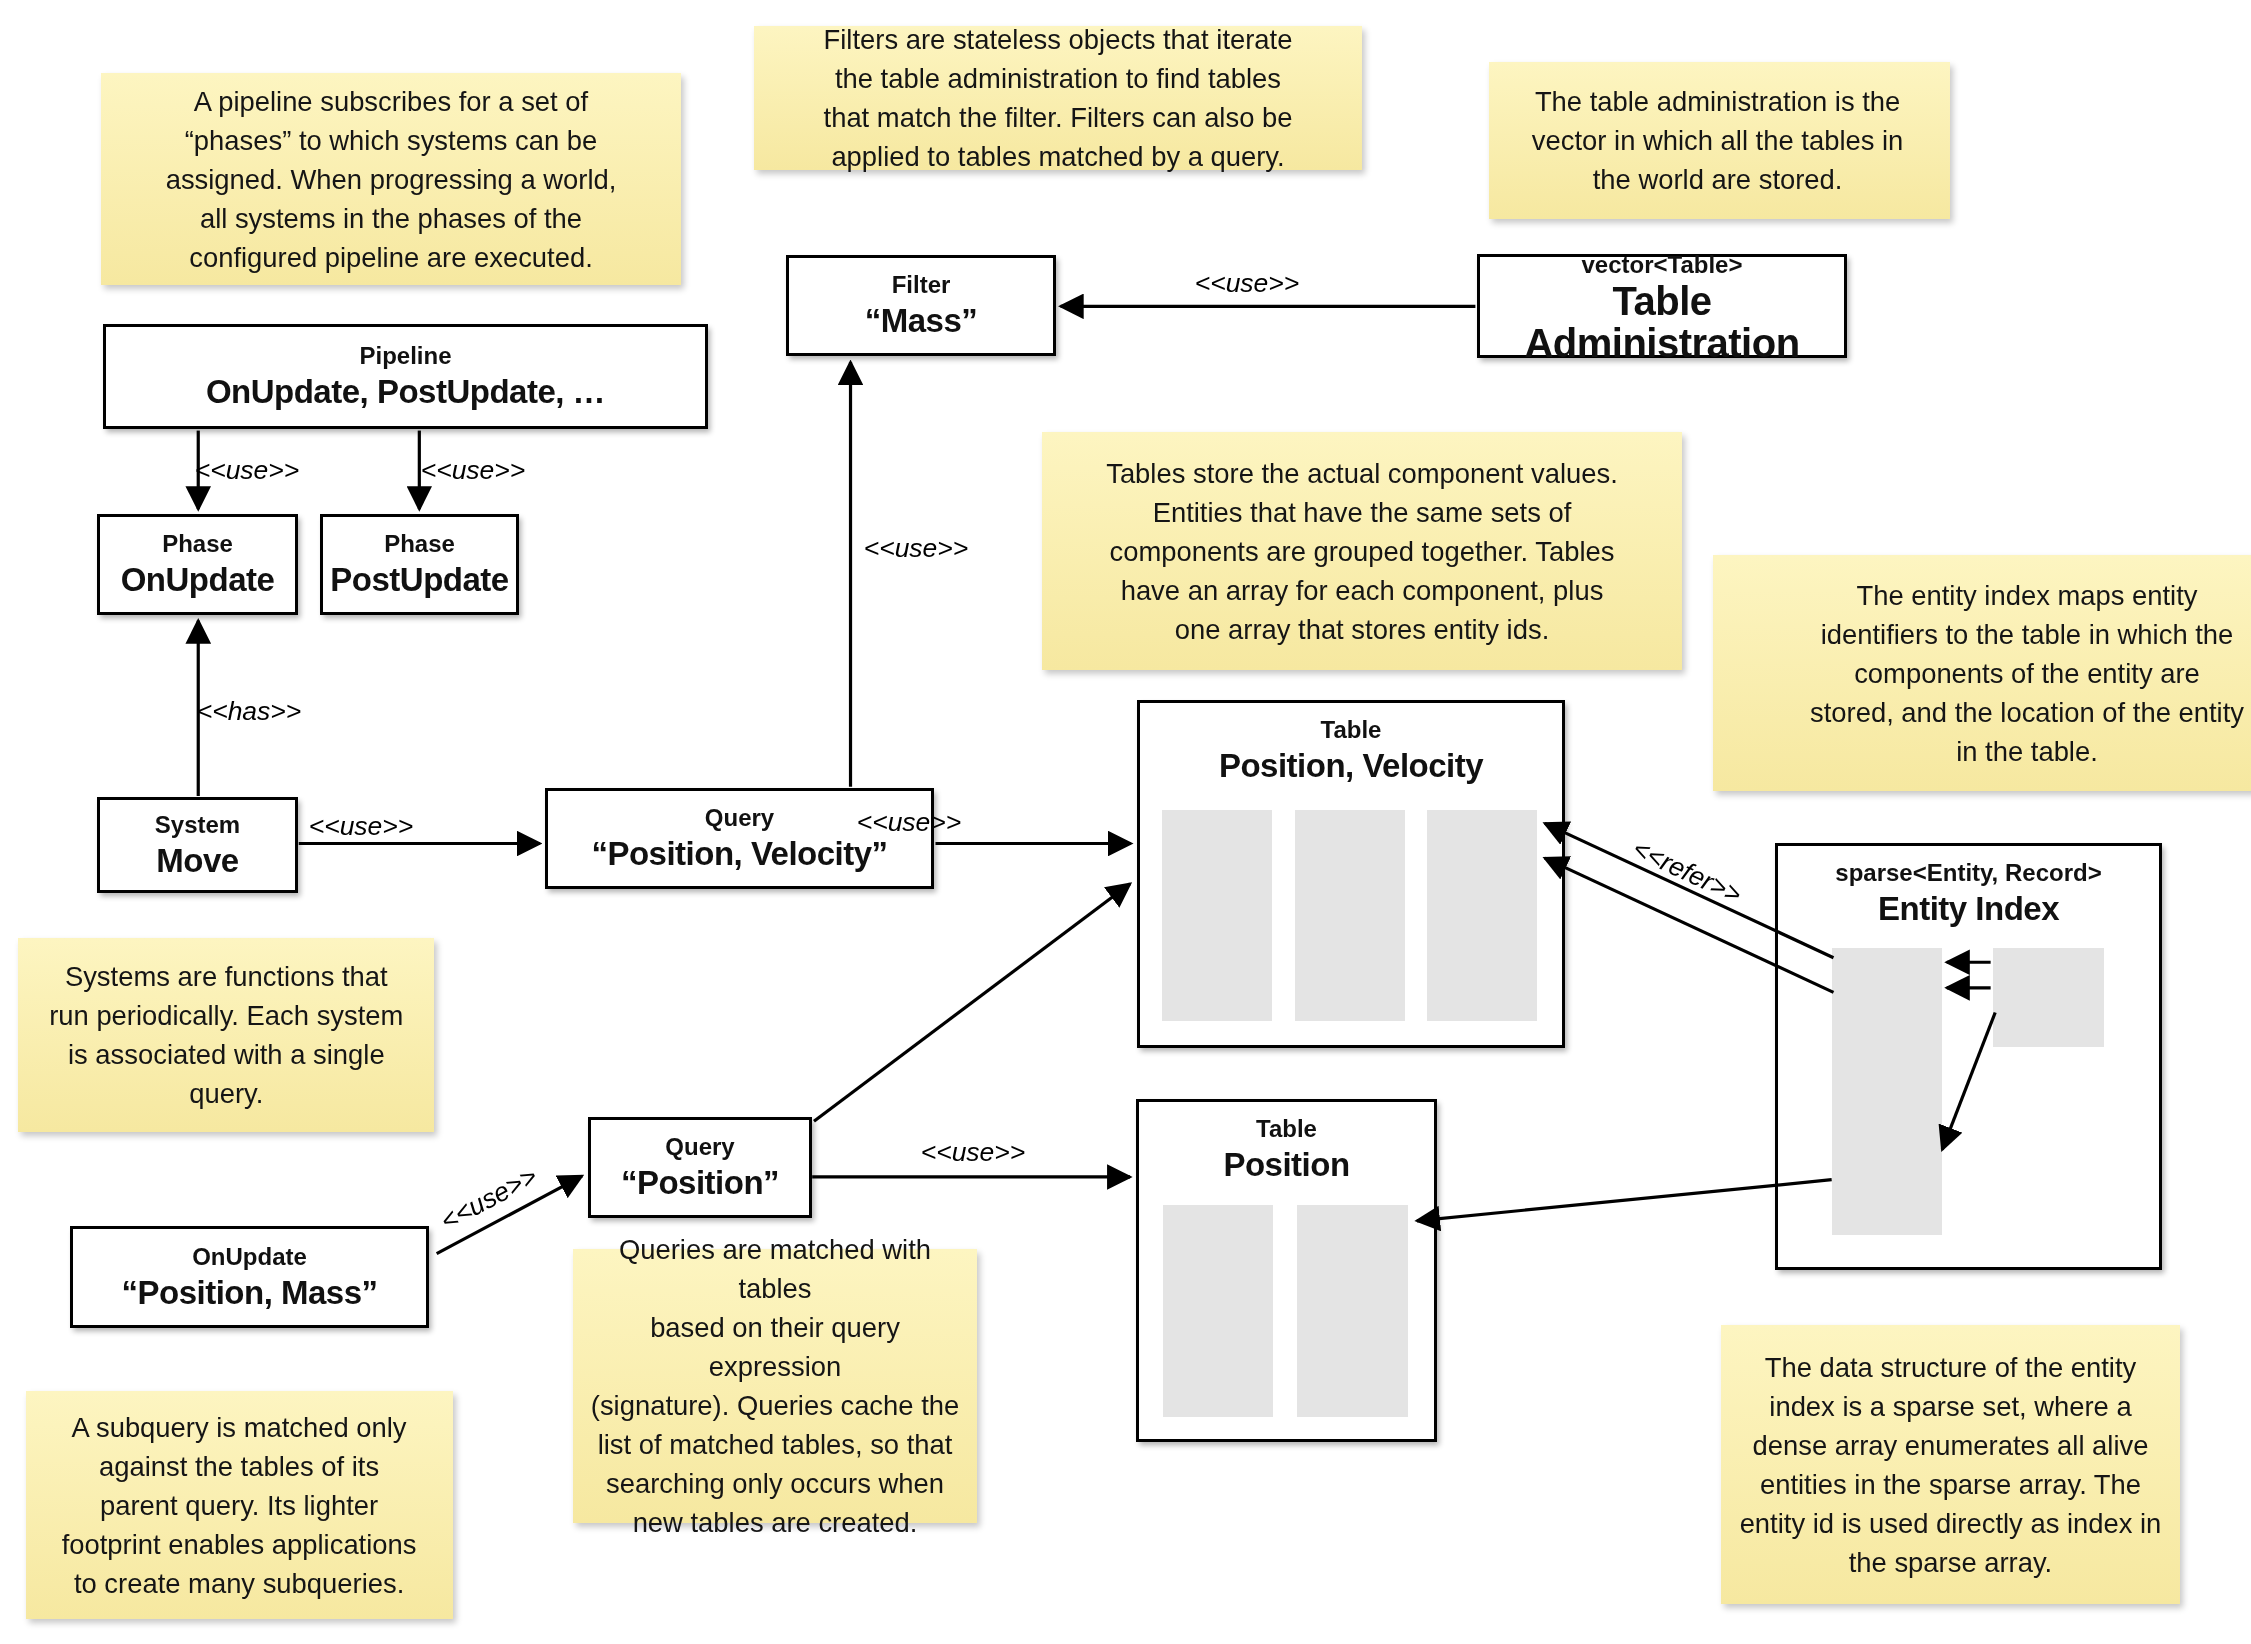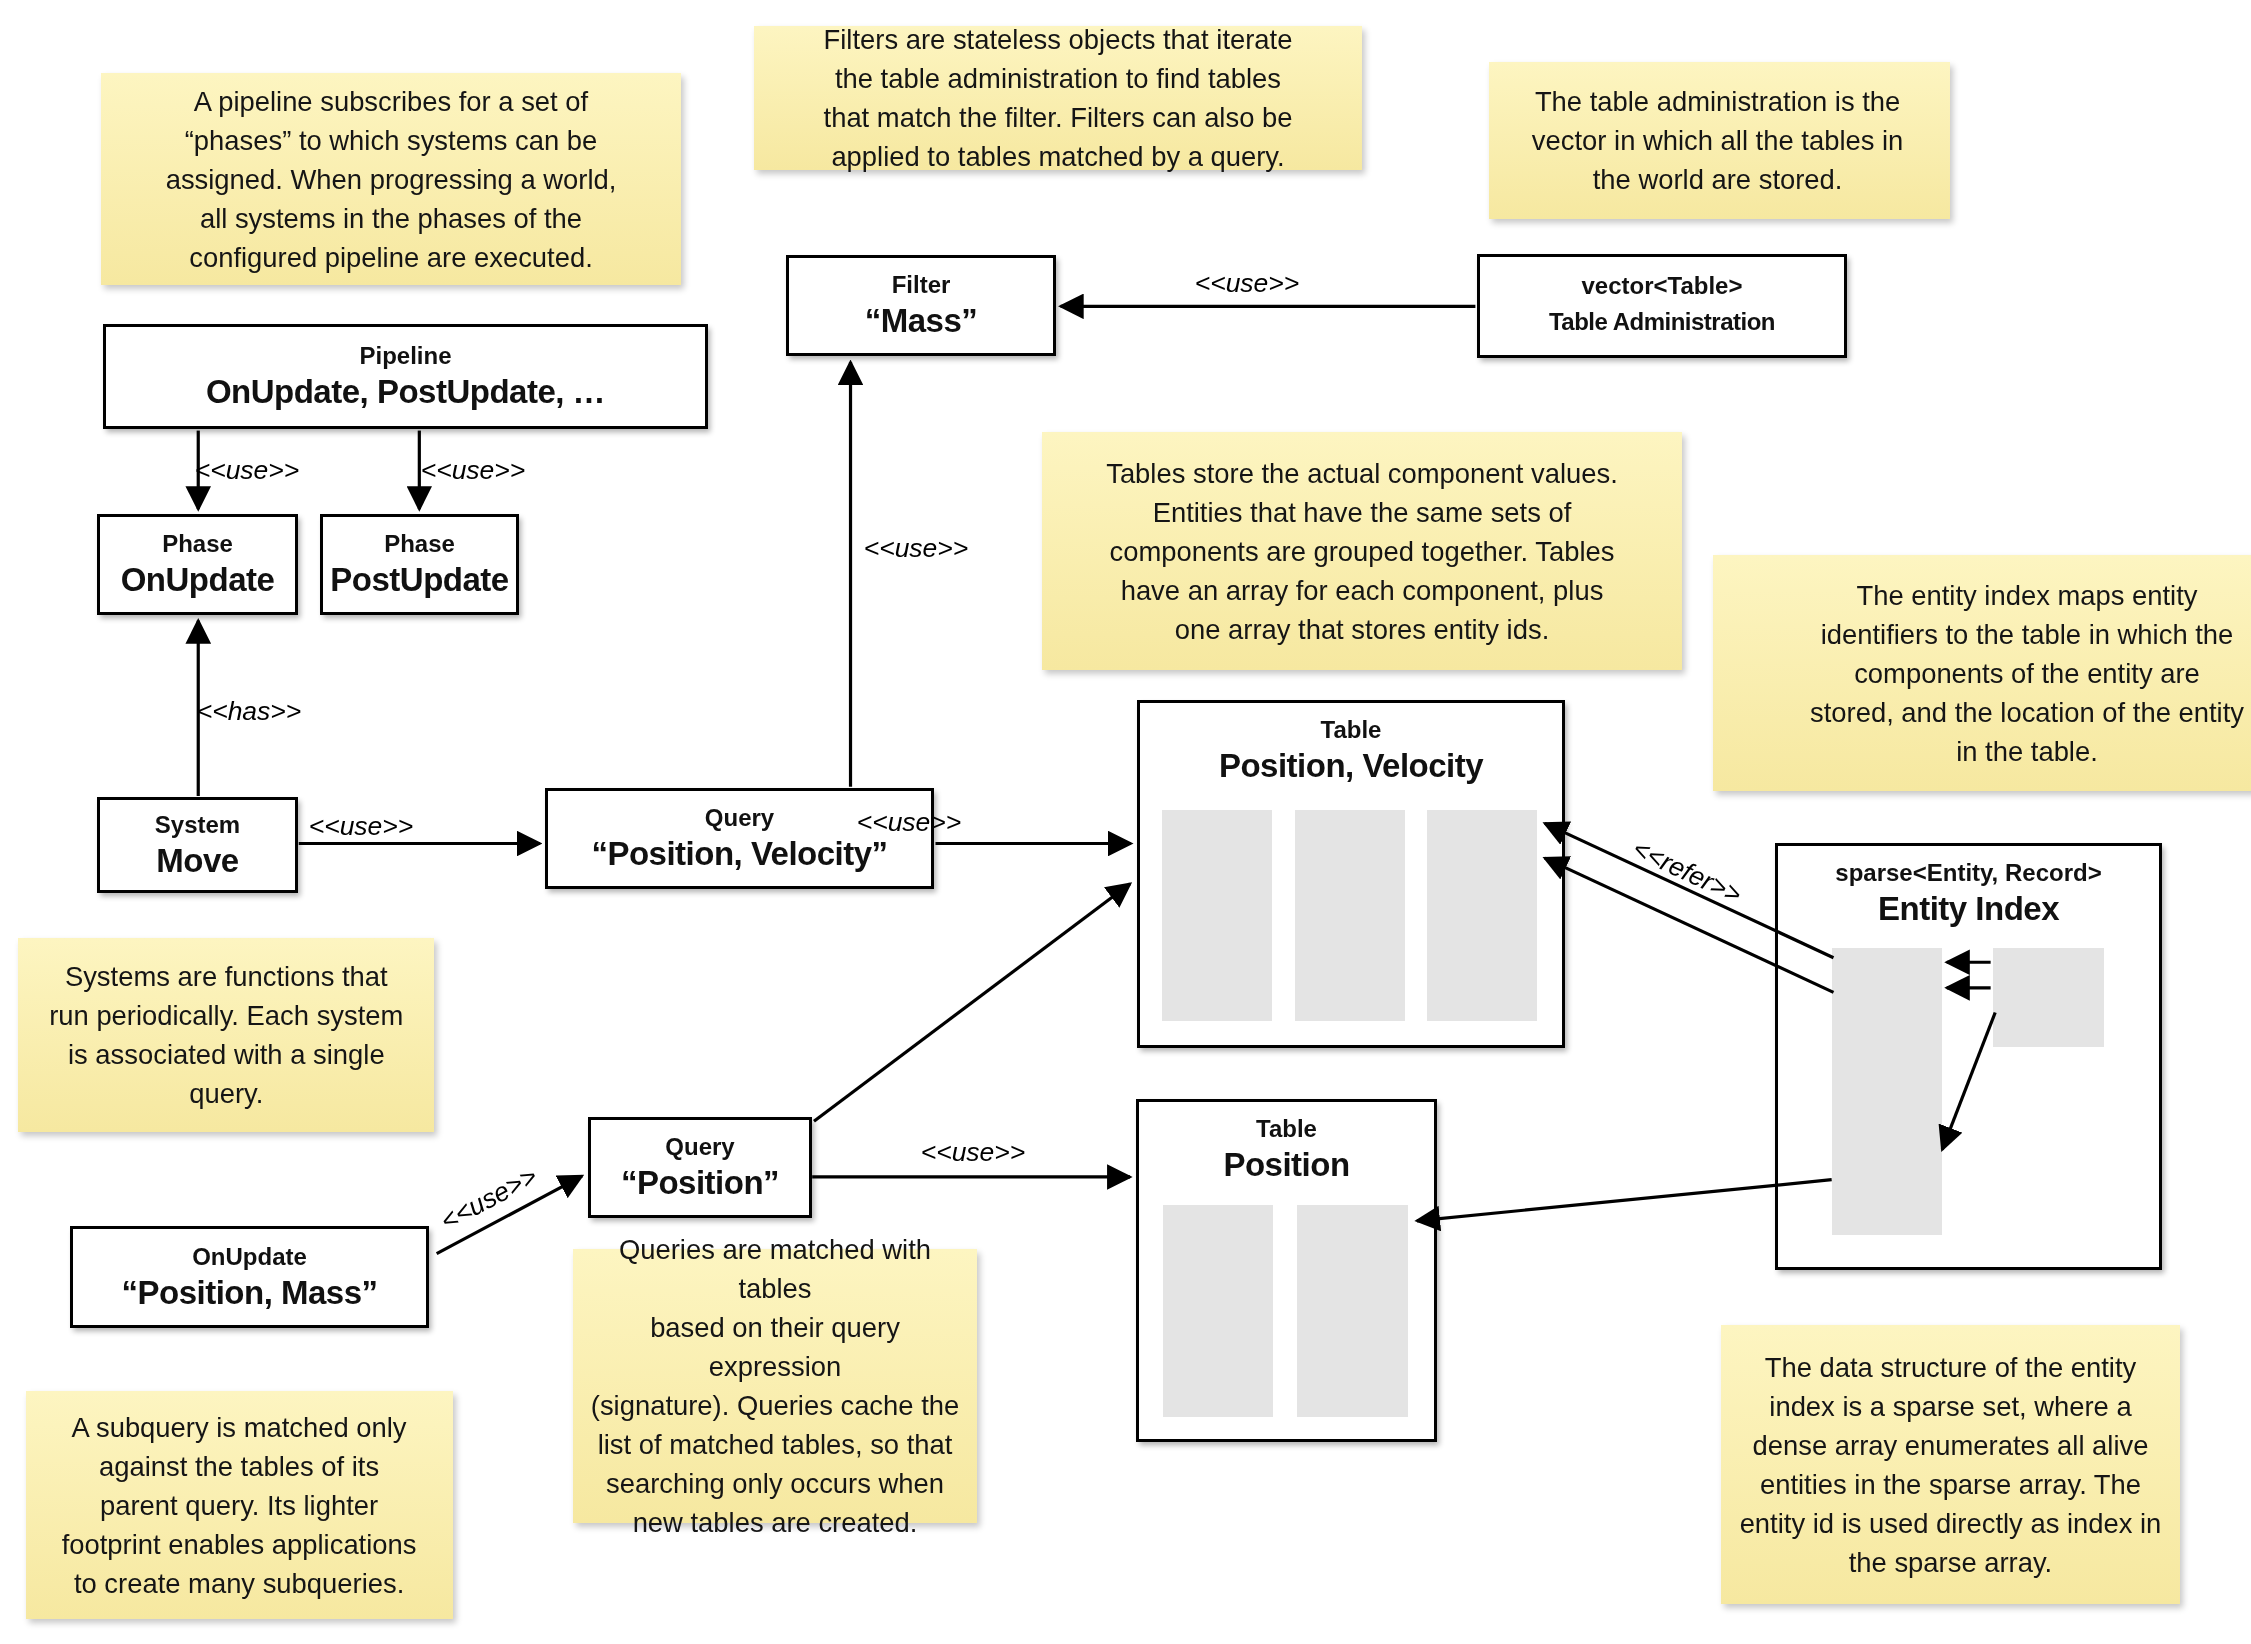--- a/index.html
+++ b/index.html
@@ -25,21 +25,21 @@
     position:absolute;
     background:var(--box_bg);
     border:3.7px solid var(--box_border);
     box-shadow:2.7px 3.7px 5.5px rgba(0,0,0,0.30);
     display:flex;flex-direction:column;align-items:center;justify-content:center;
     text-align:center;
   }
   .box .box-title{font-size:24px;font-weight:700;line-height:31px;}
   .box .box-value{font-size:33px;font-weight:700;line-height:42px;letter-spacing:-0.5px;}
   .box.headered{justify-content:flex-start;padding-top:11px;}
-  #box-table-admin .box-value{font-size:24px;}
+  #box-table-admin .box-value{font-size:40px;}
 
   .array-col{position:absolute;background:var(--array_gray);}
 
   .edgelabel{
     position:absolute;font-size:26.5px;font-style:italic;color:#000;
     transform:translate(-50%,-50%);white-space:nowrap;
   }
   .edgelabel.rot-neg{transform:translate(-50%,-50%) rotate(-28deg);}
   .edgelabel.rot-pos{transform:translate(-50%,-50%) rotate(25deg);}
 

